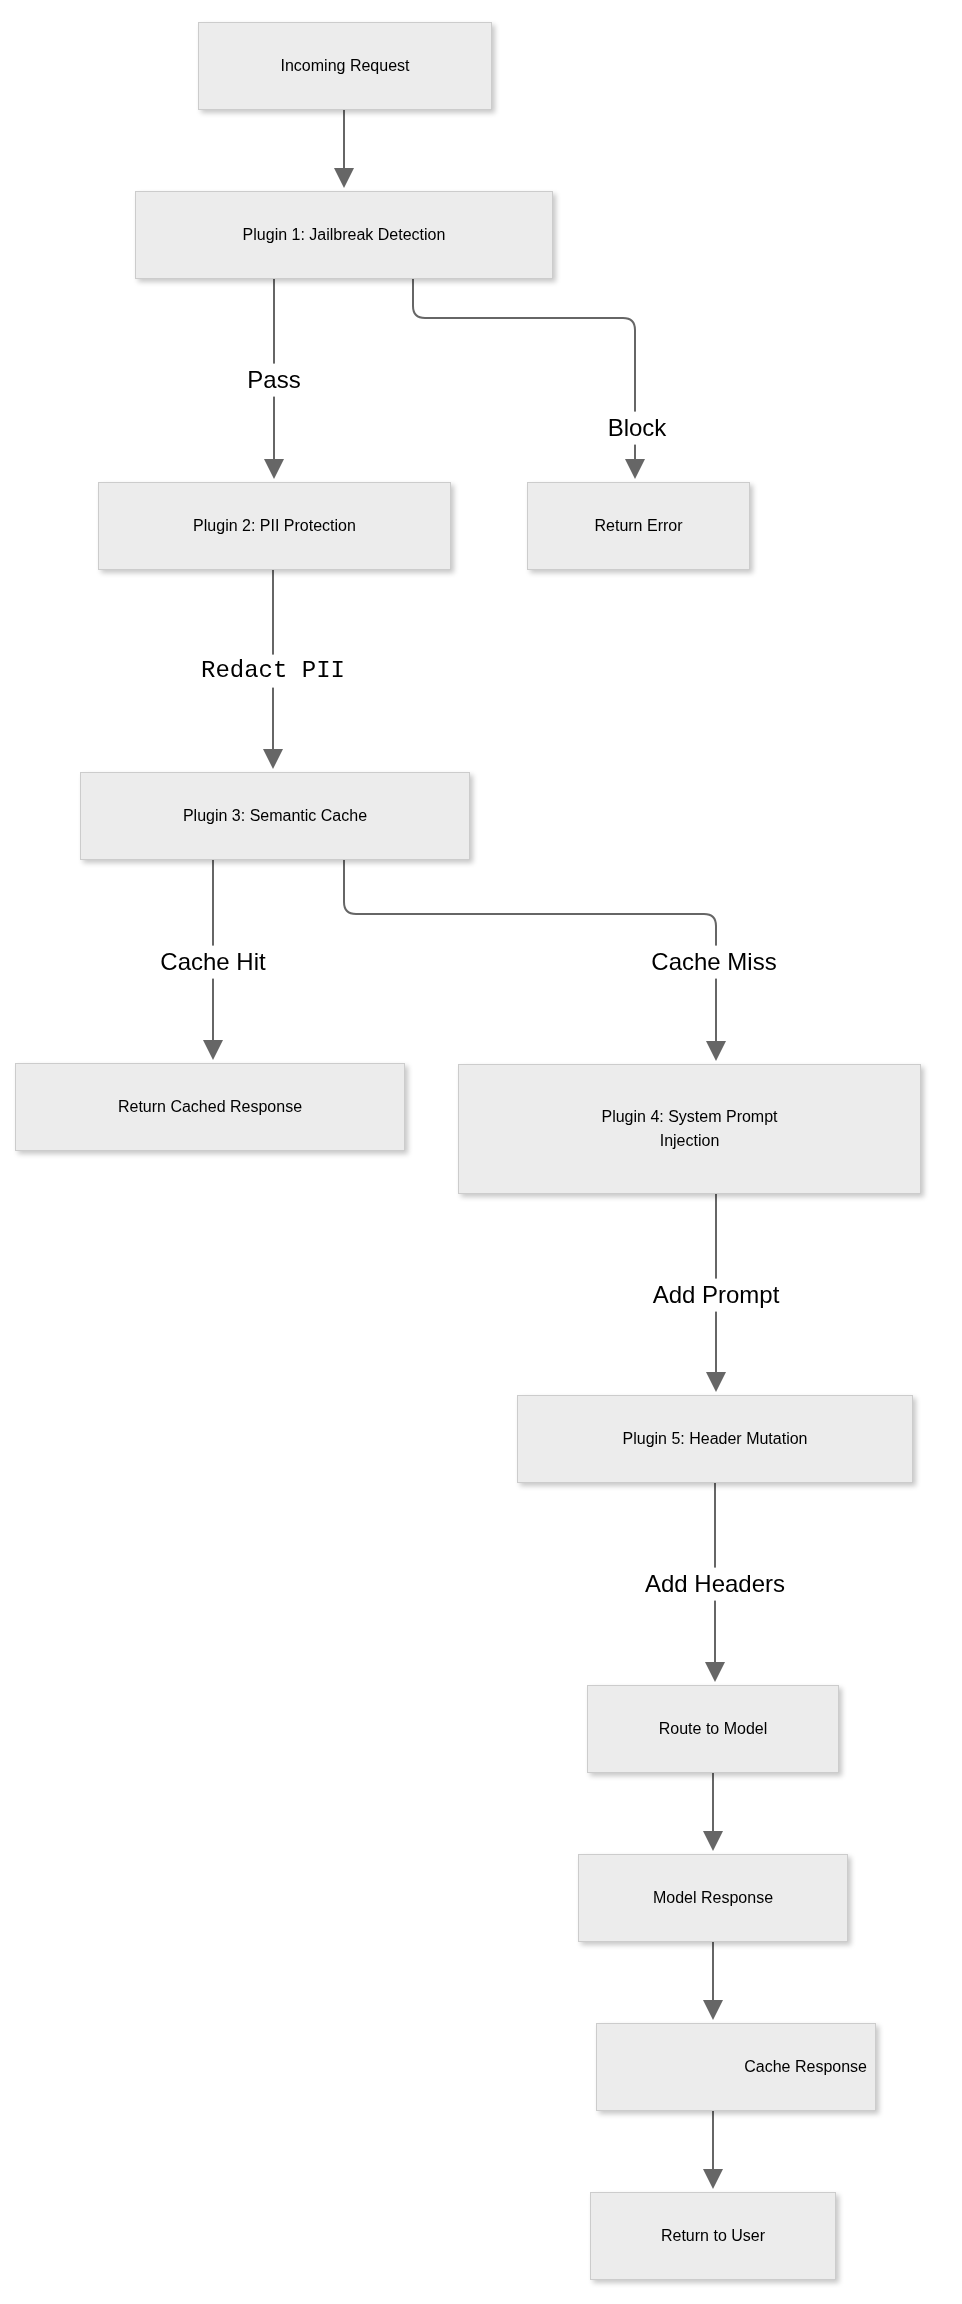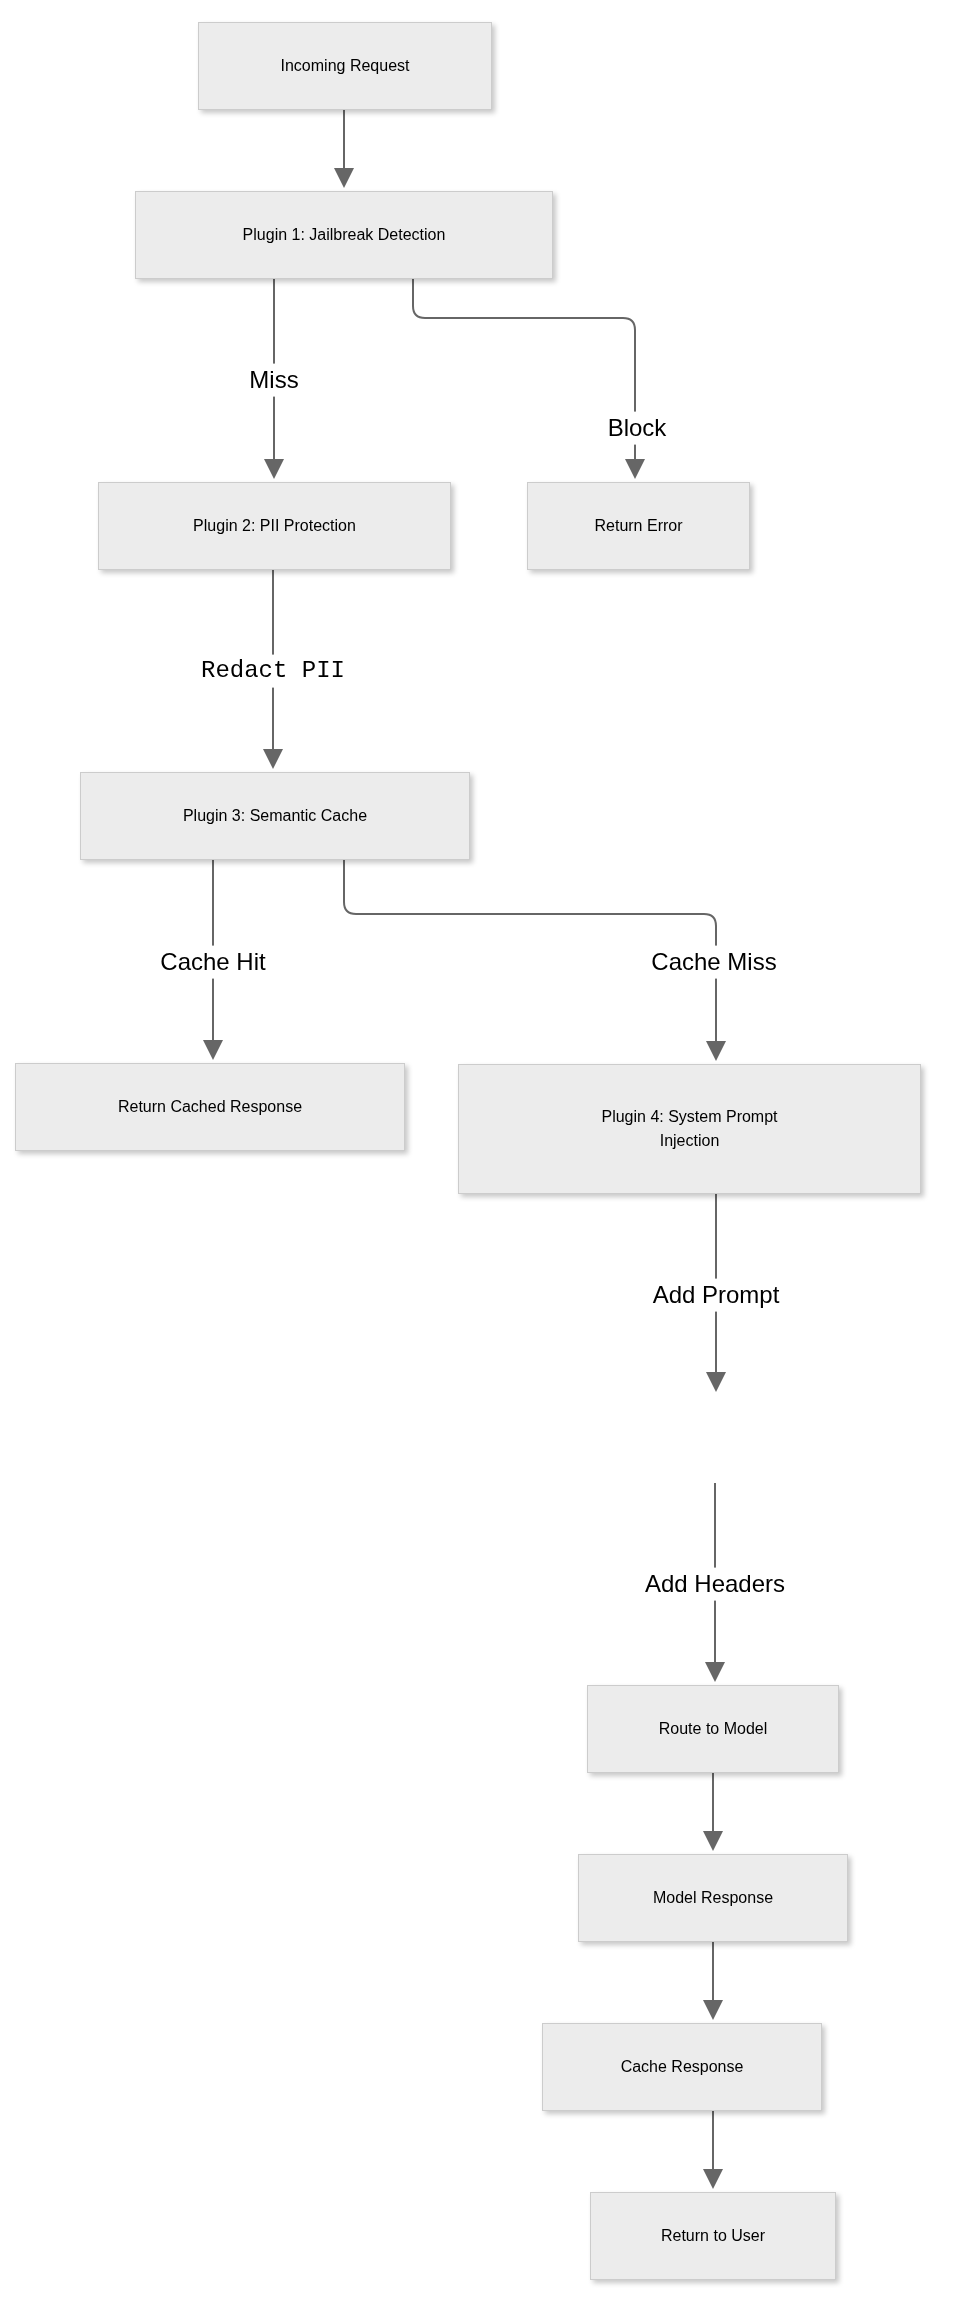--- a/index.html
+++ b/index.html
@@ -59,21 +59,21 @@
   .n-incoming       {left:198px; top:22px;   width:294px; height:88px;}
   .n-plugin1        {left:135px; top:191px;  width:418px; height:88px;}
   .n-plugin2        {left:98px;  top:482px;  width:353px; height:88px;}
   .n-return-error   {left:527px; top:482px;  width:223px; height:88px;}
   .n-plugin3        {left:80px;  top:772px;  width:390px; height:88px;}
   .n-return-cached  {left:15px;  top:1063px; width:390px; height:88px;}
   .n-plugin4        {left:458px; top:1064px; width:463px; height:130px;}
   .n-plugin5        {left:517px; top:1395px; width:396px; height:88px;}
   .n-route-model    {left:587px; top:1685px; width:252px; height:88px;}
   .n-model-response {left:578px; top:1854px; width:270px; height:88px;}
-  .n-cache-response {left:542px; top:2023px; width:280px; height:88px;}
+  .n-cache-response {left:596px; top:2023px; width:280px; height:88px;justify-content:flex-end;}
   .n-return-user    {left:590px; top:2192px; width:246px; height:88px;}
   
   .el-pass        {left:274px; top:380px;}
   .el-block       {left:637px; top:380px;margin-top:48px;}
   .el-redact-pii  {left:273px; top:671px;font-family:Liberation Mono, monospace;}
   .el-cache-hit   {left:213px; top:962px;}
   .el-cache-miss  {left:714px; top:962px;}
   .el-add-prompt  {left:716px; top:1295px;}
   .el-add-headers {left:715px; top:1584px;}
 </style>
@@ -116,34 +116,37 @@
   <div class="node n-plugin3">
     <span class="node-label">Plugin 3: Semantic Cache</span>
   </div>
   <div class="node n-return-cached">
     <span class="node-label">Return Cached Response</span>
   </div>
   <div class="node n-plugin4">
     <span class="node-label">Plugin 4: System Prompt
 Injection</span>
   </div>
+  <div class="node n-plugin5">
+    <span class="node-label">Plugin 5: Header Mutation</span>
+  </div>
   <div class="node n-route-model">
     <span class="node-label">Route to Model</span>
   </div>
   <div class="node n-model-response">
     <span class="node-label">Model Response</span>
   </div>
   <div class="node n-cache-response">
     <span class="node-label">Cache Response</span>
   </div>
   <div class="node n-return-user">
     <span class="node-label">Return to User</span>
   </div>
 
-  <div class="edge-label el-pass">Miss</div>
+  <div class="edge-label el-pass">Pass</div>
   <div class="edge-label el-block">Block</div>
   <div class="edge-label el-redact-pii">Redact PII</div>
   <div class="edge-label el-cache-hit">Cache Hit</div>
   <div class="edge-label el-cache-miss">Cache Miss</div>
   <div class="edge-label el-add-prompt">Add Prompt</div>
   <div class="edge-label el-add-headers">Add Headers</div>
 
 </div>
 
 </body></html>

